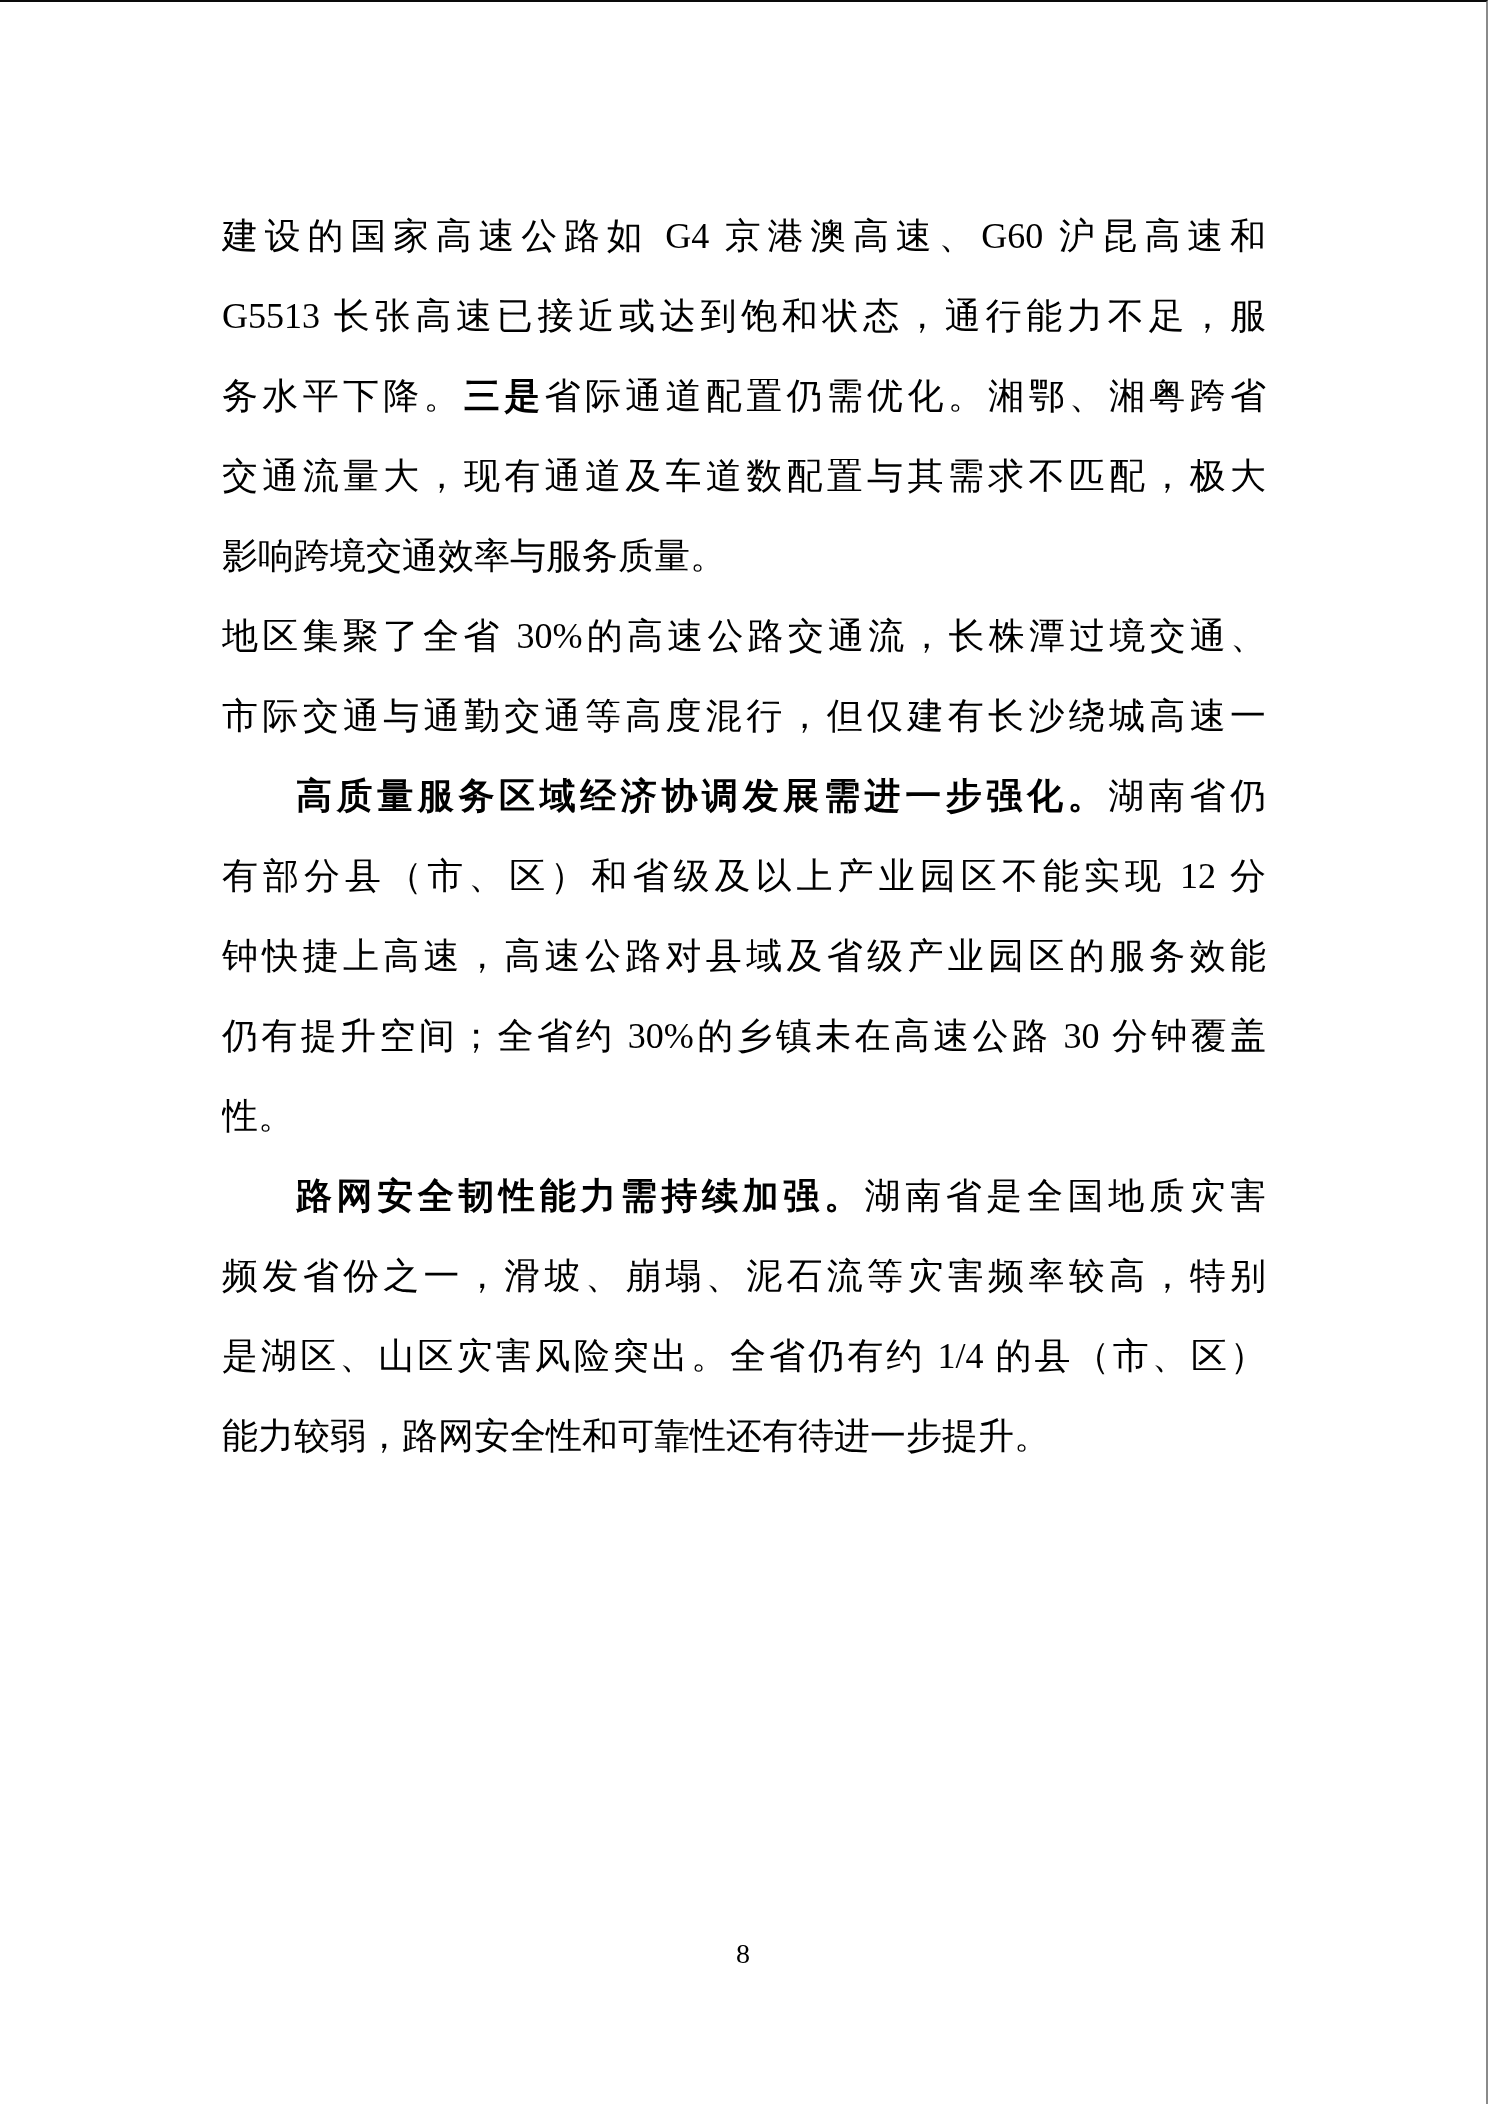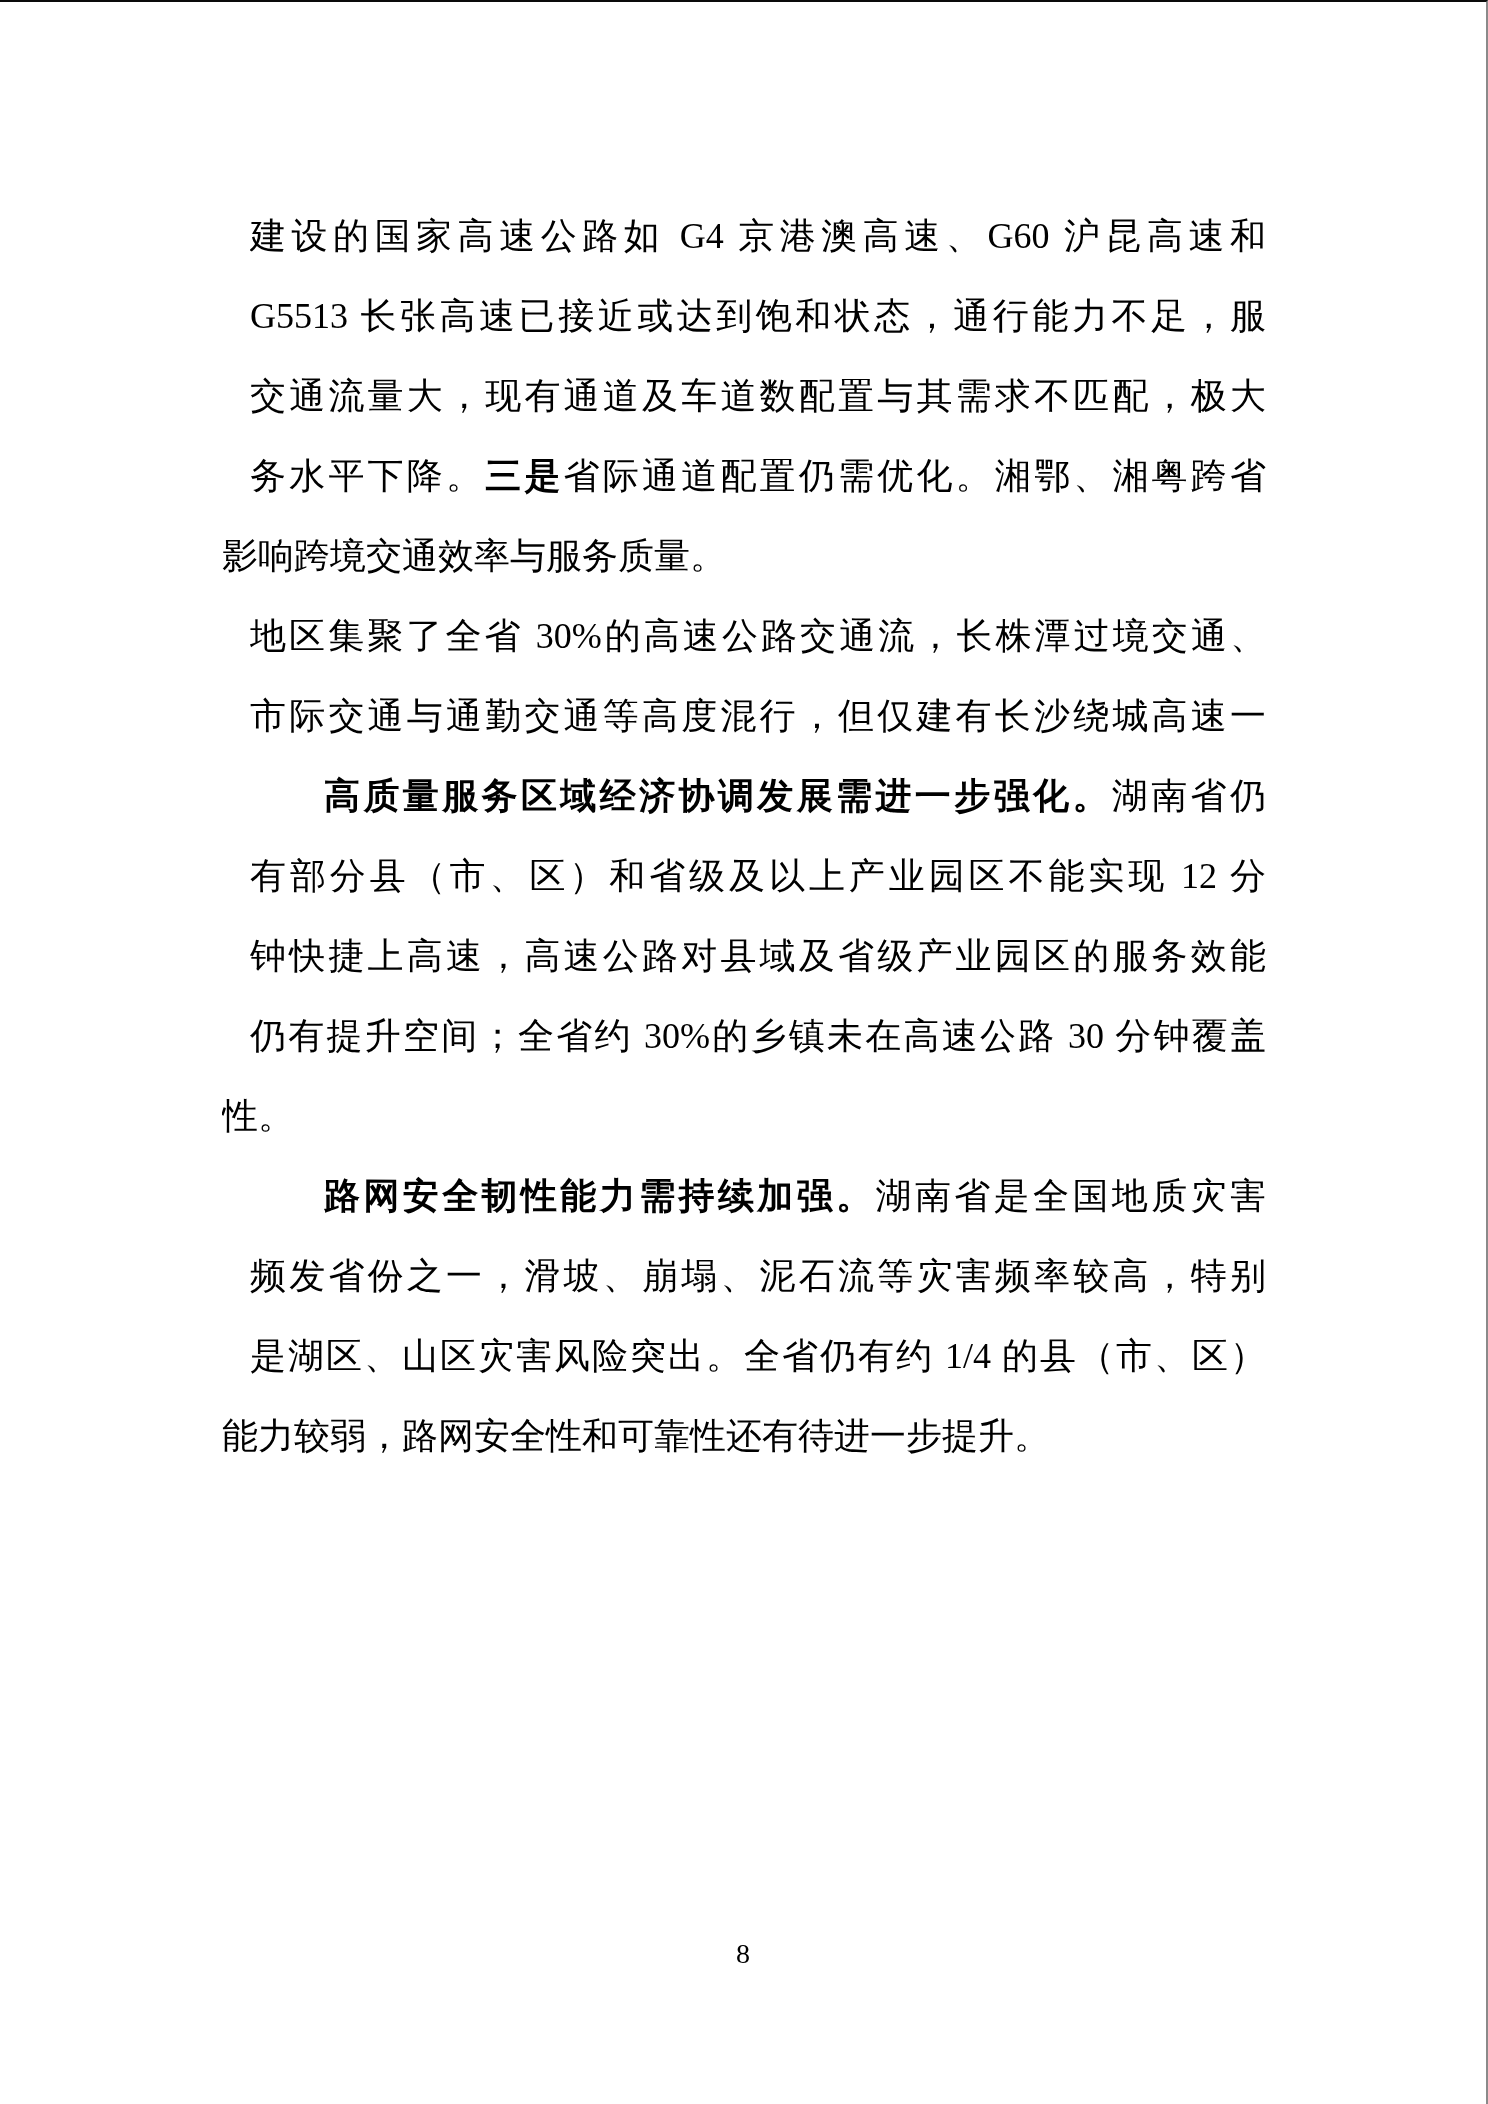--- a/index.html
+++ b/index.html
@@ -32,21 +32,20 @@
     line-height: 80px;
     font-size: 36px;
     color: #000000;
     overflow: hidden;
     white-space: normal;
   }
   .line.justify {
     text-align: justify;
     text-align-last: justify;
     text-justify: inter-character;
-    margin-left: 28px;
   }
   .line.indent {
     text-indent: 74px;
   }
   .run { font-weight: normal; }
   .run-bold { font-weight: bold; }
   .footer-page-number {
     position: absolute;
     top: 1932px;
     left: 0;
@@ -59,22 +58,22 @@
   }
 </style>
 </head>
 <body>
 
 <div class="page">
   <div class="text-block">
       <div class="paragraph">
         <div class="line justify"><span class="run">建设的国家高速公路如 G4 京港澳高速、G60 沪昆高速和</span></div>
         <div class="line justify"><span class="run">G5513 长张高速已接近或达到饱和状态，通行能力不足，服</span></div>
+        <div class="line justify"><span class="run">务水平下降。</span><span class="run run-bold">三是</span><span class="run">省际通道配置仍需优化。湘鄂、湘粤跨省</span></div>
         <div class="line justify"><span class="run">交通流量大，现有通道及车道数配置与其需求不匹配，极大</span></div>
-        <div class="line justify"><span class="run">务水平下降。</span><span class="run run-bold">三是</span><span class="run">省际通道配置仍需优化。湘鄂、湘粤跨省</span></div>
         <div class="line"><span class="run">影响跨境交通效率与服务质量。</span></div>
       </div>
       <div class="paragraph">
         <div class="line justify"><span class="run">地区集聚了全省 30%的高速公路交通流，长株潭过境交通、</span></div>
         <div class="line justify"><span class="run">市际交通与通勤交通等高度混行，但仅建有长沙绕城高速一</span></div>
       </div>
       <div class="paragraph">
         <div class="line justify indent"><span class="run run-bold">高质量服务区域经济协调发展需进一步强化。</span><span class="run">湖南省仍</span></div>
         <div class="line justify"><span class="run">有部分县（市、区）和省级及以上产业园区不能实现 12 分</span></div>
         <div class="line justify"><span class="run">钟快捷上高速，高速公路对县域及省级产业园区的服务效能</span></div>

